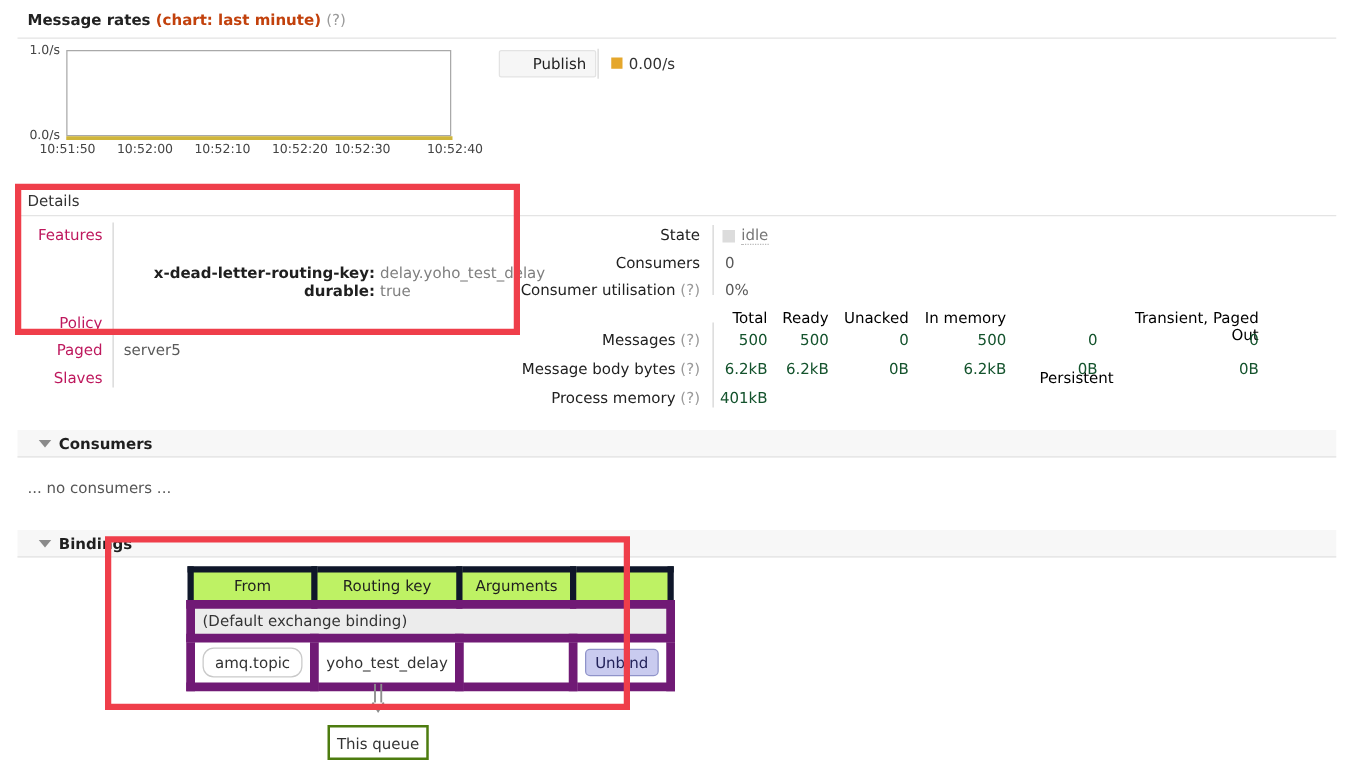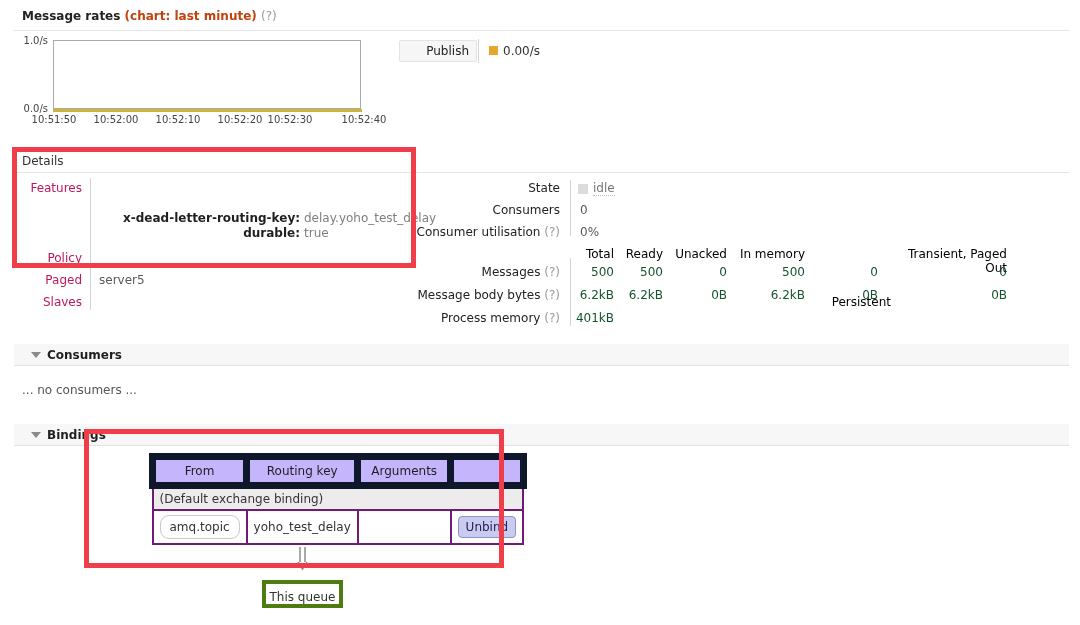--- a/index.html
+++ b/index.html
@@ -150,30 +150,30 @@
   }
 
   
   #btable {
     position: absolute; left: 149px; top: 453px;
     border-collapse: collapse;
     font-size: 12px;
     background: #fff;
   }
   #btable th {
-    border: 7px solid #0f172a;
+    border: 5px solid #0f172a;
     font-weight: normal;
     color: #1f1f1f;
     padding: 4px 10px;
     text-align: center;
-    background: #c4b5fd;
+    background: #bef264;
     font-size: 12px;
   }
   #btable td {
-    border: 2px solid #701a75;
+    border: 7px solid #701a75;
     padding: 4px 6px;
     color: #333;
     background: #fff;
     vertical-align: middle;
   }
   #btable td.defaultrow {
     background: #ececec;
     color: #333;
     text-align: left;
     padding: 3px 6px;
@@ -203,21 +203,21 @@
     font-size: 12px;
     padding: 3px 7px;
   }
 
   
   #arrow-wrap { position: absolute; left: 288px; top: 547px; width: 30px; height: 24px; }
   #arrow-svg { display: block; }
   #thisqueue {
     position: absolute; left: 262px; top: 580px;
     width: 81px; height: 28px;
-    border: 4px solid #4d7c0f;
+    border: 2px solid #4d7c0f;
     background: #fff;
     font-size: 12px; color: #333;
     text-align: center; line-height: 26px;
   }
 
   
   .redbox {
     position: absolute;
     border: 5px solid #ef3e4a;
     pointer-events: none;

